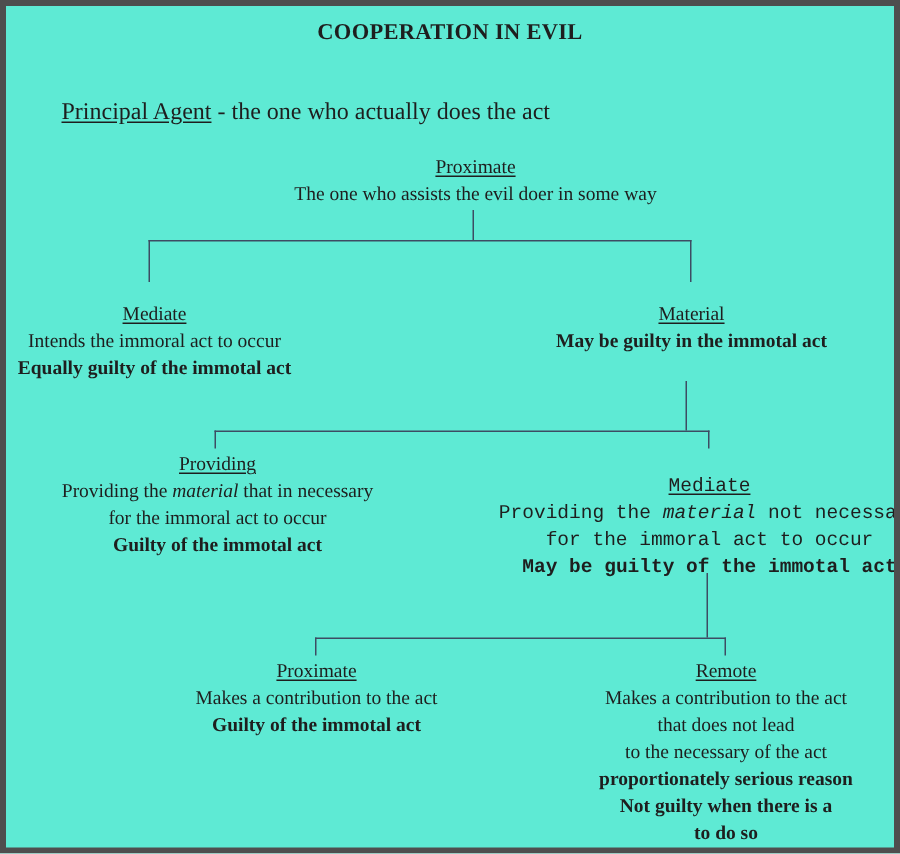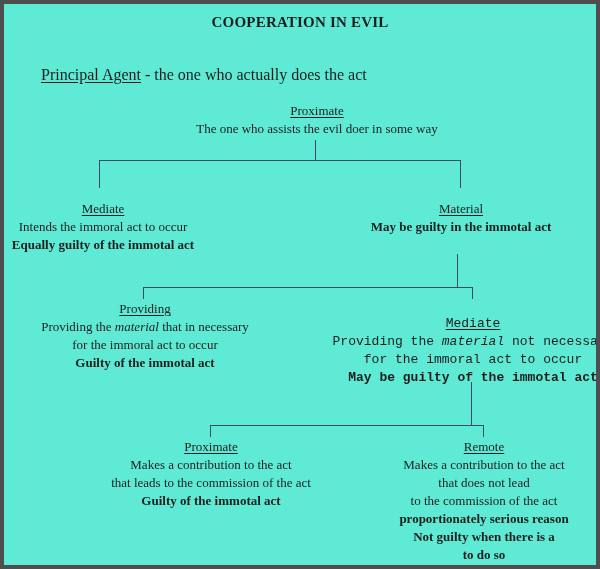--- a/index.html
+++ b/index.html
@@ -68,27 +68,26 @@
   </div>
 
   <div class="ln" style="left:467px;top:378px;width:1px;height:43px;"></div>
   <div class="ln" style="left:206px;top:421px;width:274px;height:1px;"></div>
   <div class="ln" style="left:206px;top:421px;width:1px;height:12px;"></div>
   <div class="ln" style="left:479px;top:421px;width:1px;height:12px;"></div>
 
   <div class="node" style="left:207px;top:434px;">
     <div class="u">Proximate</div>
     <div>Makes a contribution to the act</div>
-    <div>that leads to the commission of the act</div>
     <div class="b">Guilty of the immotal act</div>
   </div>
 
   <div class="node" style="left:480px;top:434px;">
     <div class="u">Remote</div>
     <div>Makes a contribution to the act</div>
     <div>that does not lead</div>
-    <div>to the commission of the act</div>
+    <div>to the necessary of the act</div>
     <div class="b">proportionately serious reason</div>
     <div class="b">Not guilty when there is a</div>
     <div class="b">to do so</div>
   </div>
 
 </div>
 
 </body></html>

